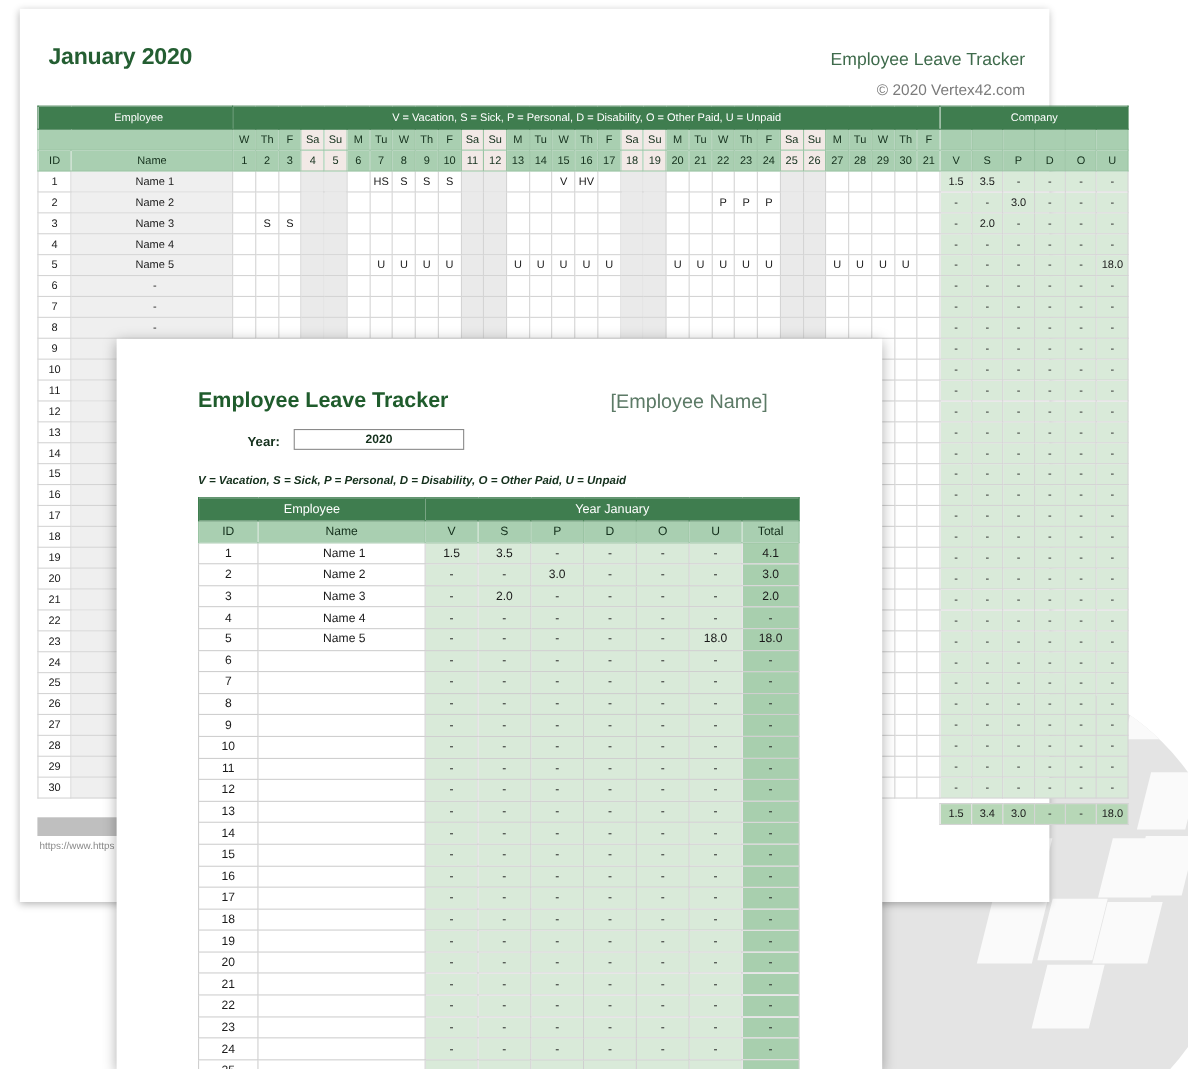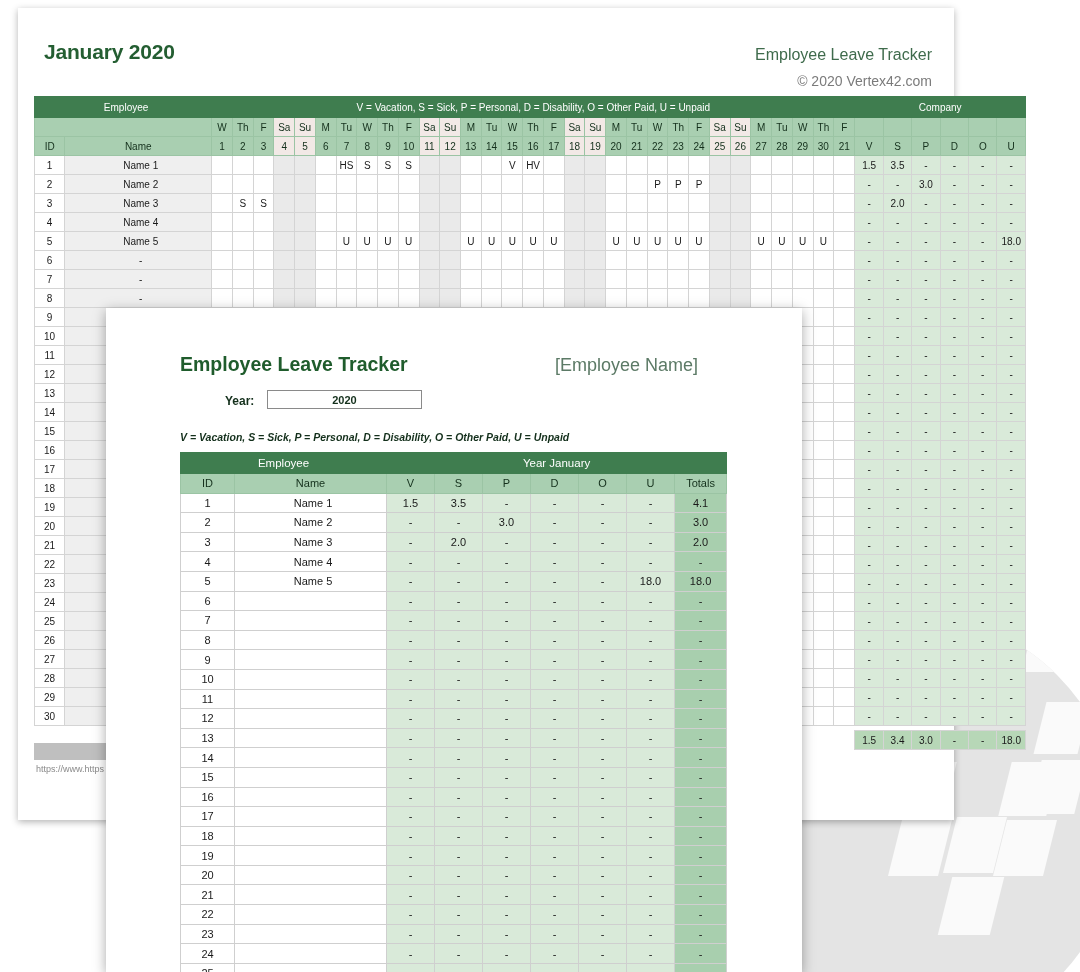--- a/index.html
+++ b/index.html
@@ -1582,21 +1582,21 @@
         </tr>
         <tr id="fs-head-row">
             <th class="hdr-light">ID</th>
             <th class="hdr-light">Name</th>
             <th class="hdr-light">V</th>
             <th class="hdr-light">S</th>
             <th class="hdr-light">P</th>
             <th class="hdr-light">D</th>
             <th class="hdr-light">O</th>
             <th class="hdr-light">U</th>
-            <th class="hdr-light">Totals</th>
+            <th class="hdr-light">Total</th>
           </tr>
       </thead>
       <tbody id="fs-body">
           <tr>
             <td class="fs-id">1</td>
             <td class="fs-name">Name 1</td>
             <td class="fs-val">1.5</td>
             <td class="fs-val">3.5</td>
             <td class="fs-val">-</td>
             <td class="fs-val">-</td>

